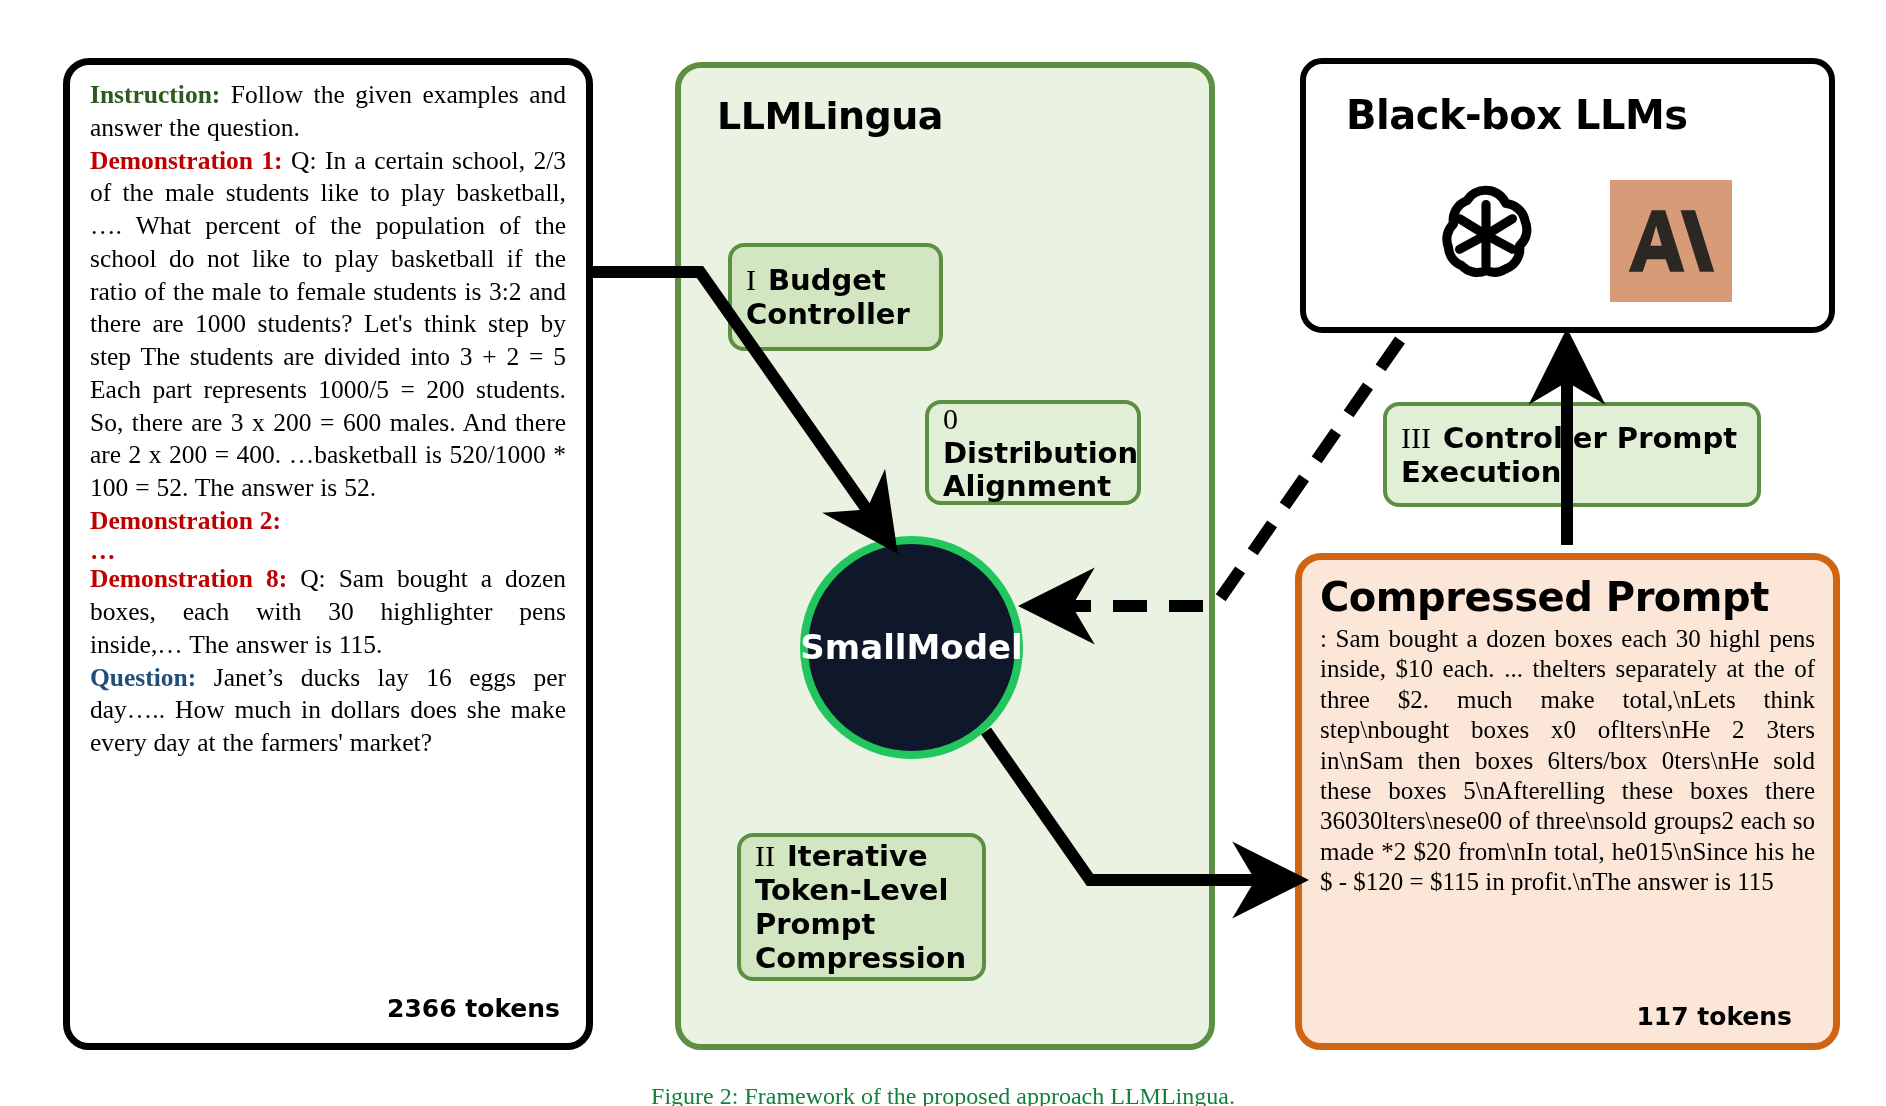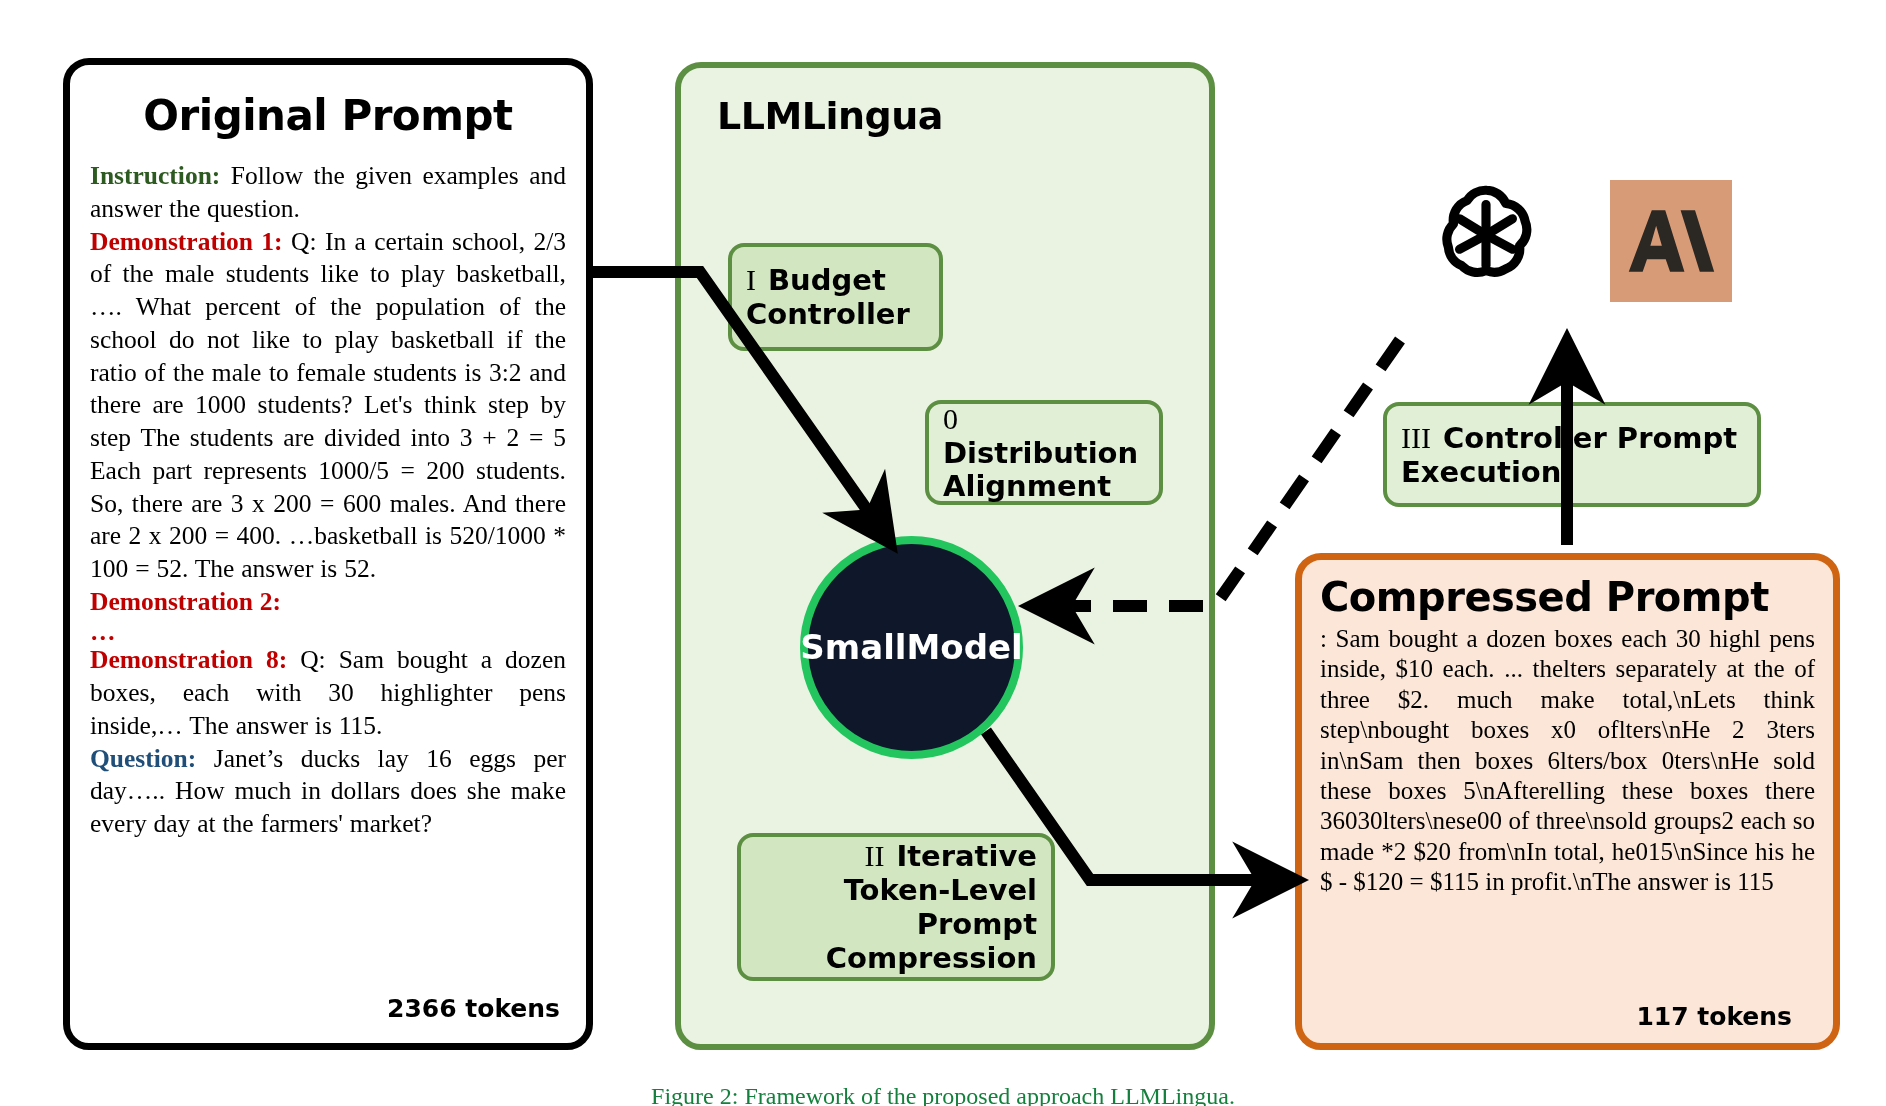--- a/index.html
+++ b/index.html
@@ -76,22 +76,22 @@
     font-size:29px;line-height:1.17;color:#000;
     display:flex;align-items:center;
     padding:8px 14px;
   }
   .step-box.pale{background:#e2efd7;}
   .step-num{
     font-family:"Liberation Serif", serif;font-weight:normal;
     font-size:30px;margin-right:12px;display:inline-block;
   }
   .step-I{left:728px;top:243px;width:215px;height:108px;}
-  .step-0{left:925px;top:400px;width:238px;height:105px;}
-  .step-II{left:737px;top:833px;width:318px;height:148px;text-align:right;}
+  .step-0{left:925px;top:400px;width:216px;height:105px;}
+  .step-II{left:737px;top:833px;width:249px;height:148px;}
   .step-III{left:1383px;top:402px;width:378px;height:105px;}
 
   
   .small-model{
     position:absolute;left:800px;top:536px;width:223px;height:223px;
     border-radius:50%;background:#0f172a;border:8px solid #22c55e;
     box-sizing:border-box;
     display:flex;flex-direction:row;align-items:center;justify-content:center;
     font-family:"DejaVu Sans", sans-serif;font-weight:bold;
     font-size:34px;color:#ffffff;line-height:1.2;
@@ -114,21 +114,20 @@
     font-family:"Liberation Serif", serif;font-size:24px;color:#15803d;
     white-space:nowrap;overflow:hidden;height:24px;
   }
 </style>
 </head>
 <body>
 
 <div class="stage">
 
   <div class="panel panel-left">
-    <div class="title-heavy title-left">Original Prompt</div>
 
     <div class="prompt-body">
       <span class="lbl lbl-instruction">Instruction:</span><span> Follow the given examples and answer the question.</span><br>
       <span class="lbl lbl-demo">Demonstration 1:</span><span> Q: In a certain school, 2/3 of the male students like to play basketball, …. What percent of the population of the school do not like to play basketball if the ratio of the male to female students is 3:2 and there are 1000 students? Let's think step by step The students are divided into 3 + 2 = 5 Each part represents 1000/5 = 200 students. So, there are 3 x 200 = 600 males. And there are 2 x 200 = 400. …basketball is 520/1000 * 100 = 52. The answer is 52.</span><br>
       <span class="lbl lbl-demo">Demonstration 2:</span>
       <div class="ellipsis-line">…</div>
       <span class="lbl lbl-demo">Demonstration 8:</span><span> Q: Sam bought a dozen boxes, each with 30 highlighter pens inside,… The answer is 115.</span><br>
       <span class="lbl lbl-question">Question:</span><span> Janet’s ducks lay 16 eggs per day….. How much in dollars does she make every day at the farmers' market?</span>
     </div>
 
@@ -149,20 +148,23 @@
 
   <div class="step-box step-II">
     <span><span class="step-num">II</span><span>Iterative Token-Level Prompt Compression</span></span>
   </div>
 
   <div class="small-model">
     <span>Small</span>
     <span>Model</span>
   </div>
 
+  <div class="panel panel-right-top">
+    <div class="title-heavy title-right">Black-box LLMs</div>
+  </div>
 
   <div class="logo-openai">
     <svg viewBox="0 0 120 120" width="122" height="122" aria-hidden="true">
       <g fill="none" stroke="#000" stroke-width="9" stroke-linejoin="round" stroke-linecap="round">
         <path d="M60 17
                  a21 21 0 0 1 19.5 13
                  a21 21 0 0 1 19 17.5
                  a21 21 0 0 1 -5.5 24
                  a21 21 0 0 1 -14 23
                  a21 21 0 0 1 -19 1.5

